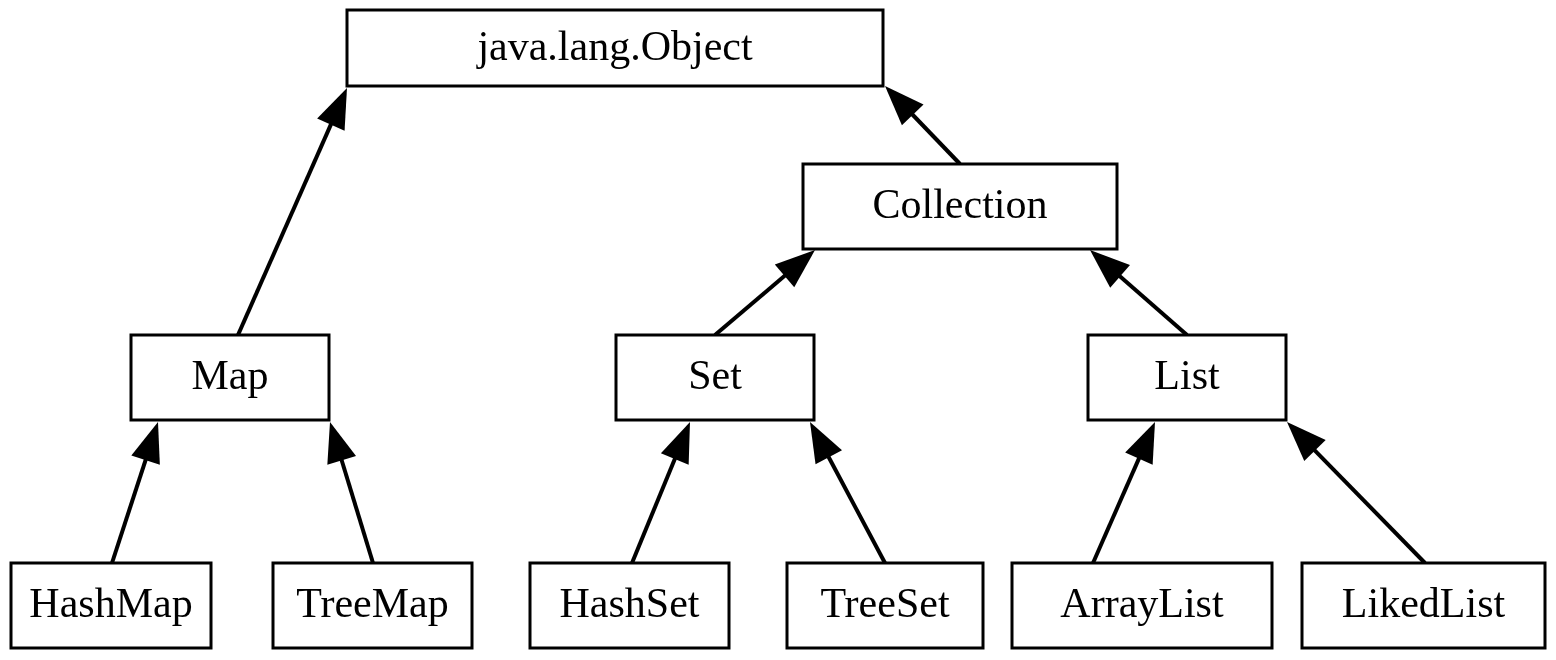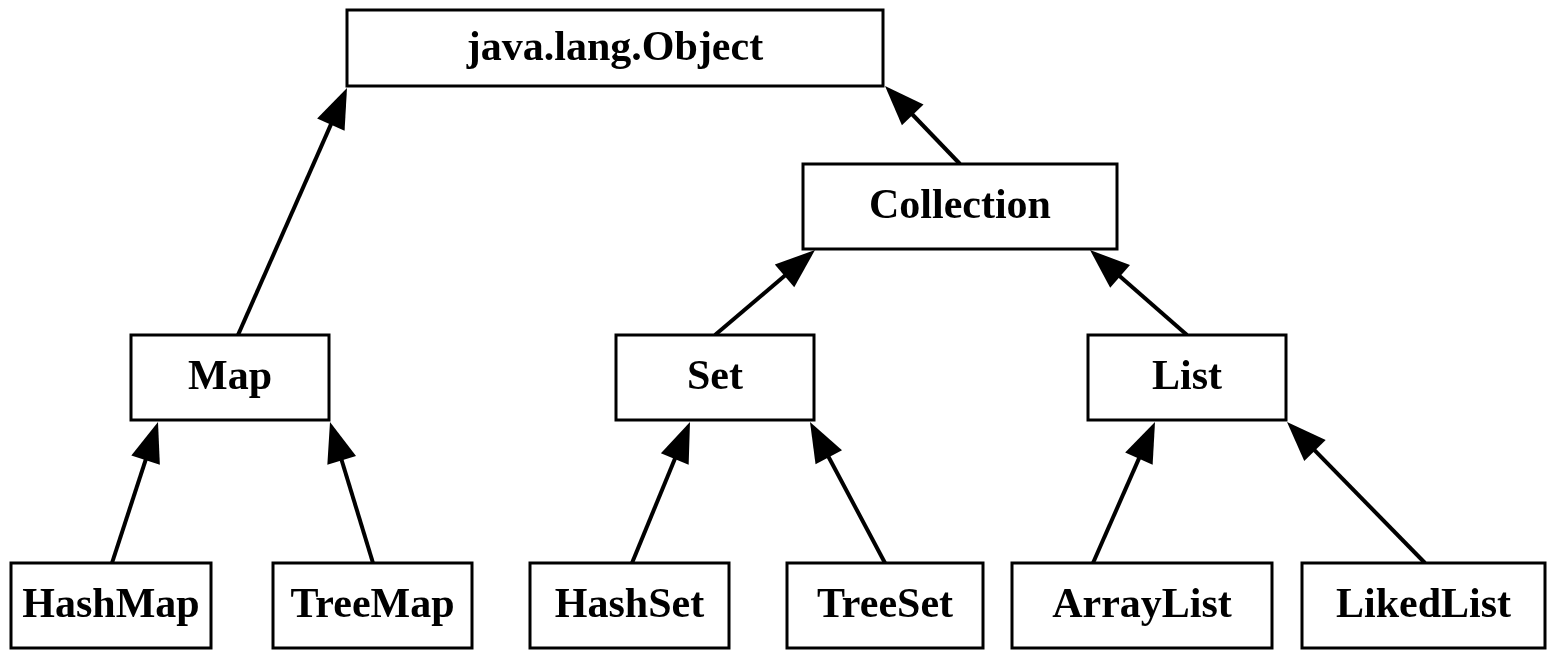--- a/index.html
+++ b/index.html
@@ -7,21 +7,20 @@
     padding: 0;
     background: #ffffff;
   }
   #diagram-root {
     position: relative;
     width: 1556px;
     height: 660px;
     background: #ffffff;
     overflow: hidden;
     font-family: "Liberation Serif", "DejaVu Serif", serif;
-    font-weight: bold;
   }
   svg#hierarchy-svg {
     display: block;
     width: 1556px;
     height: 660px;
   }
   .node-box {
     fill: #ffffff;
     stroke: #000000;
     stroke-width: 3;

